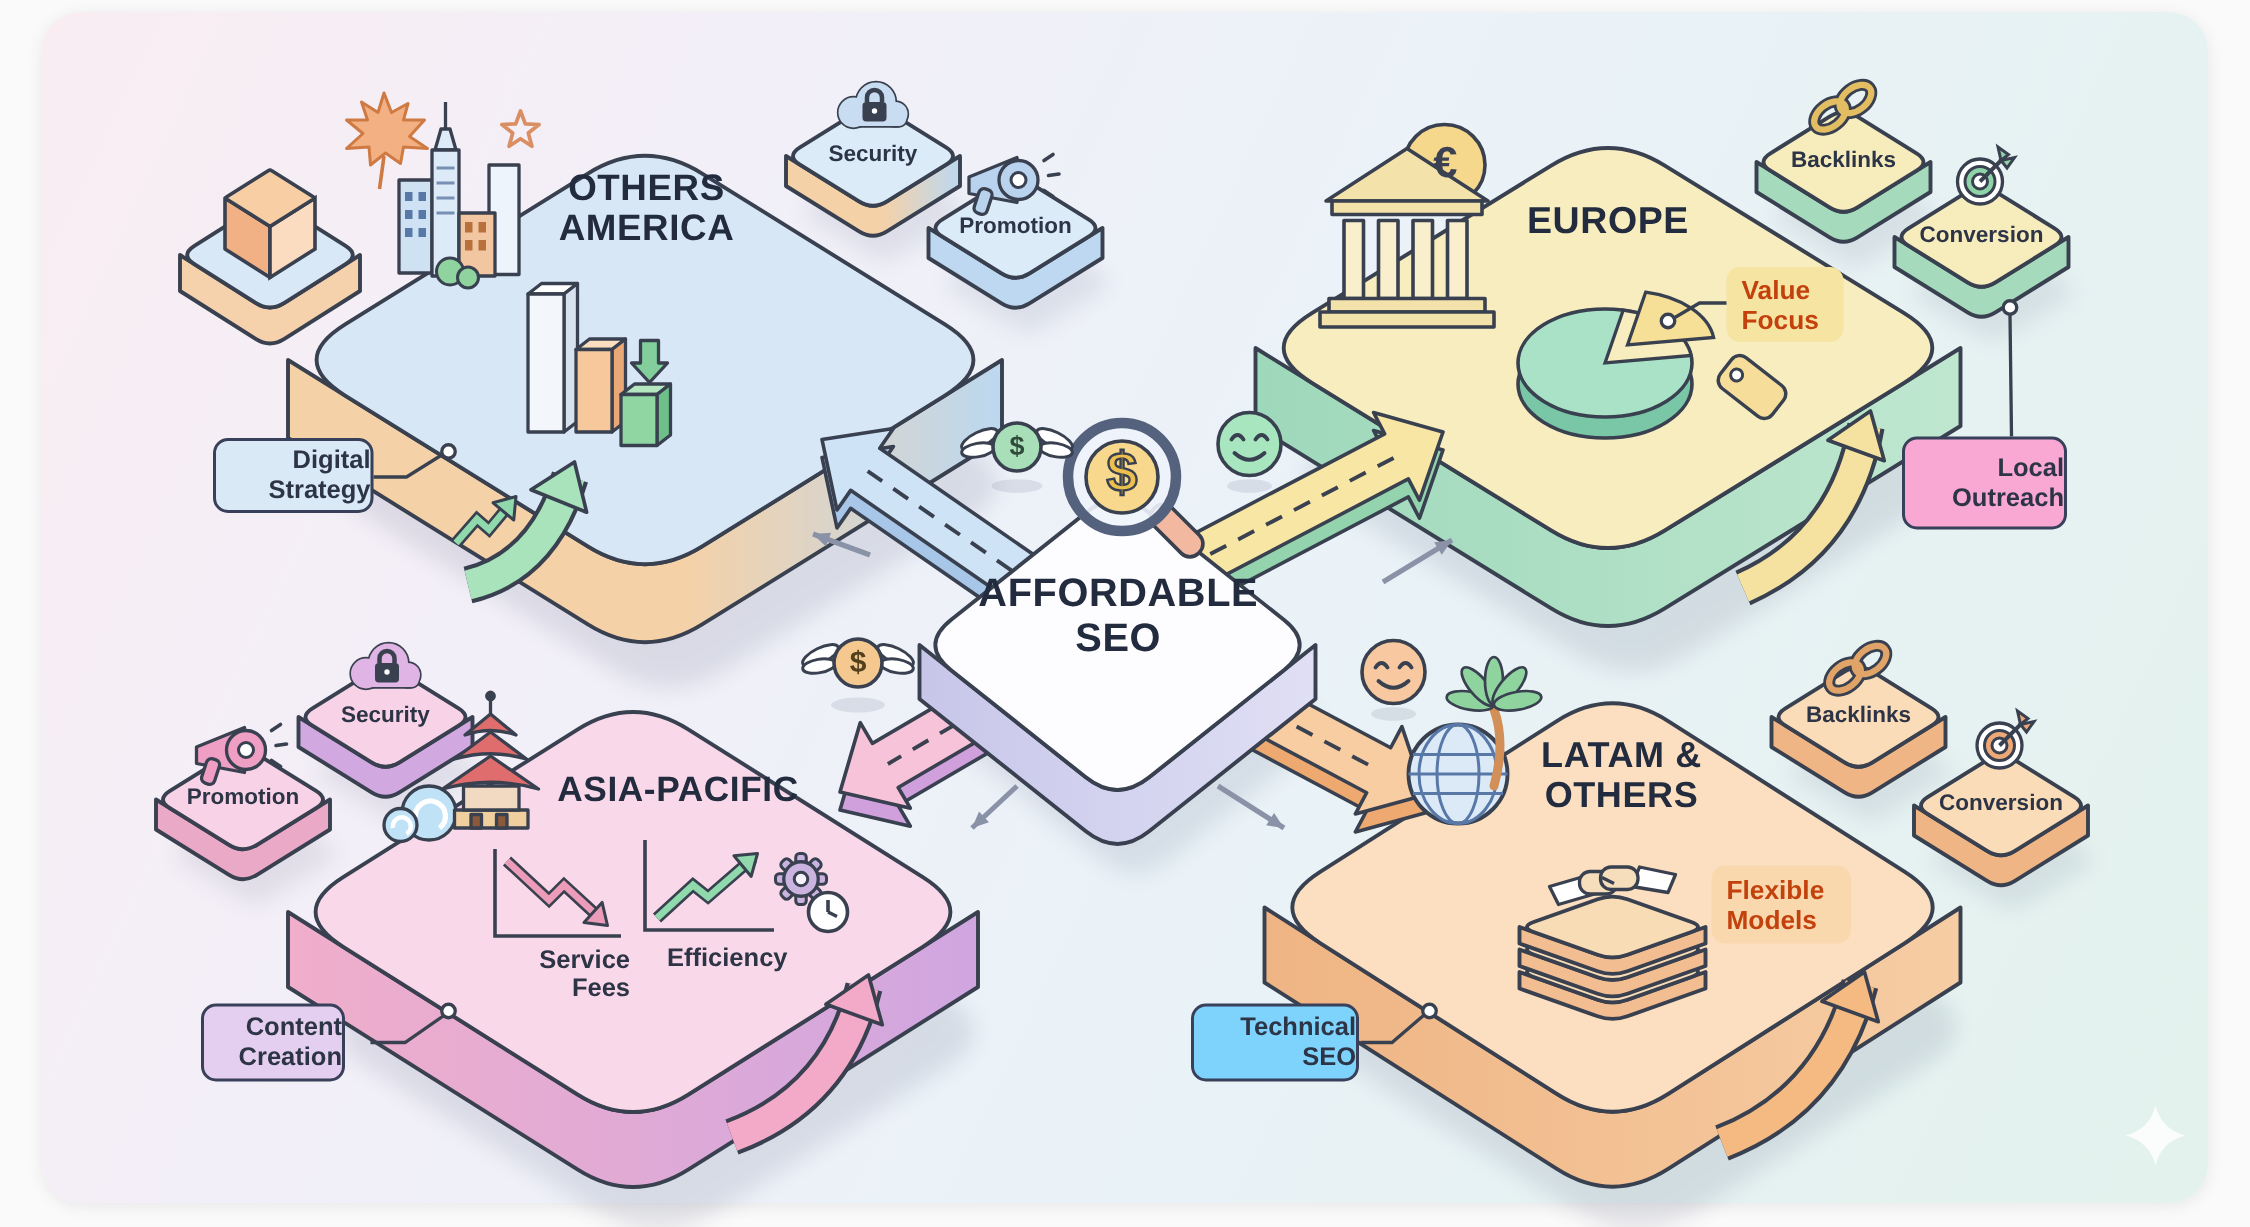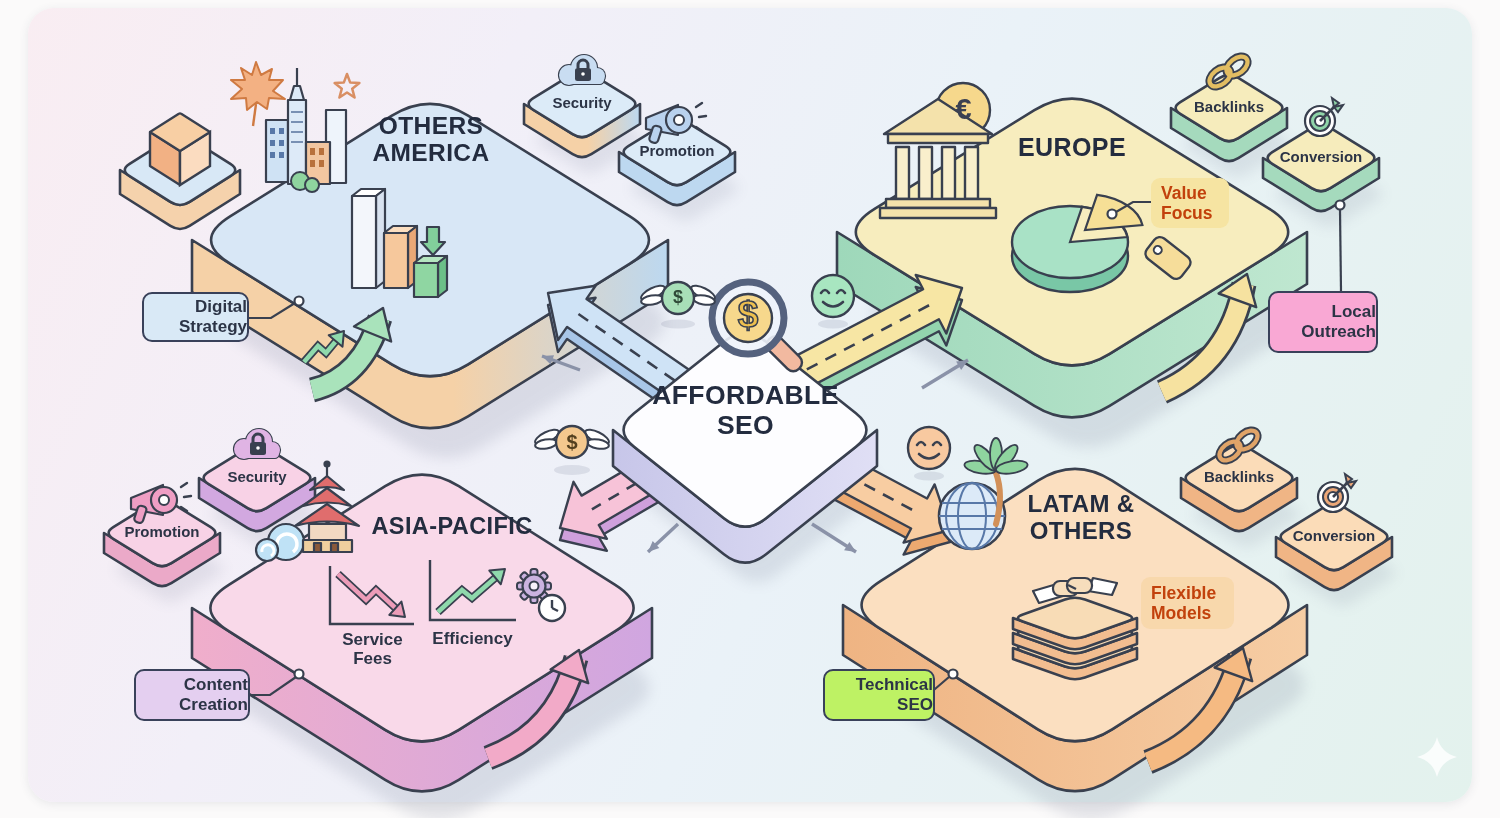--- a/index.html
+++ b/index.html
@@ -9,21 +9,21 @@
         box-shadow:0 2px 10px rgba(60,70,90,.10);}
   svg.scene{position:absolute;left:0;top:0;z-index:2;}
   .ov{position:absolute;z-index:6;color:#242d40;}
   .title{font-weight:800;text-align:center;line-height:1.12;letter-spacing:.4px;color:#232c3f;}
   .nowrap{white-space:nowrap;}
   .badge-label{font-size:15px;font-weight:700;text-align:center;color:#2c3446;}
   .callout{border:2.5px solid #39415a;border-radius:10px;font-size:17px;font-weight:600;
            display:flex;align-items:center;justify-content:center;text-align:right;line-height:1.18;color:#2c3446;box-sizing:border-box;}
   .chip{border-radius:9px;font-size:17.5px;font-weight:600;display:flex;align-items:center;
         line-height:1.15;padding:4px 10px;color:#c2410c;box-sizing:border-box;}
-  .axis-label{font-size:17px;font-weight:600;text-align:center;line-height:1.12;color:#2c3446;}
+  .axis-label{font-size:17px;font-weight:600;text-align:right;line-height:1.12;color:#2c3446;}
   .sym{font-weight:800;text-align:center;line-height:1;}
 </style>
 </head>
 <body>
 
 <div class="stage">
   <div class="card"></div>
   <svg class="scene" id="scene" width="1500" height="818" viewBox="0 0 1500 818">
       <defs>
         <filter id="blur" x="-40%" y="-40%" width="180%" height="180%">
@@ -527,24 +527,24 @@
   <div class="ov badge-label" style="left:116px;top:523px;width:92px">Promotion</div>
   <div class="ov badge-label" style="left:1193px;top:468px;width:92px">Backlinks</div>
   <div class="ov badge-label" style="left:1288px;top:527px;width:92px">Conversion</div>
 
   <div class="ov callout" style="left:142px;top:292px;width:107px;height:50px;background:#d9e9f6">
     <span>Digital Strategy</span>
     </div>
   <div class="ov callout" style="left:1268px;top:291px;width:110px;height:62px;background:#f9a8d4">
     <span>Local Outreach</span>
     </div>
-  <div class="ov callout" style="left:134px;top:669px;width:116px;height:52px;background:#e4cff0">
+  <div class="ov callout" style="left:134px;top:669px;width:96px;height:52px;background:#e4cff0">
     <span>Content Creation</span>
     </div>
-  <div class="ov callout" style="left:823px;top:669px;width:112px;height:52px;background:#bef264">
+  <div class="ov callout" style="left:794px;top:669px;width:112px;height:52px;background:#7dd3fc">
     <span>Technical SEO</span>
     </div>
 
   <div class="ov chip" style="left:1151px;top:178px;width:78px;height:50px;background:#f6e4a2">
     <span>Value Focus</span>
     </div>
   <div class="ov chip" style="left:1141px;top:577px;width:93px;height:52px;background:#f8d8ac">
     <span>Flexible Models</span>
     </div>
 

